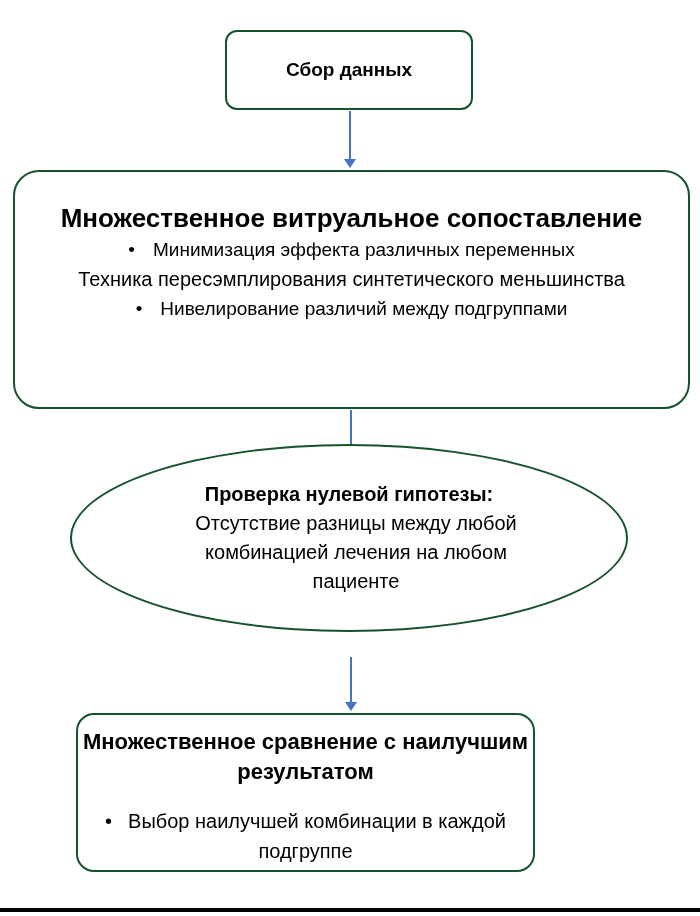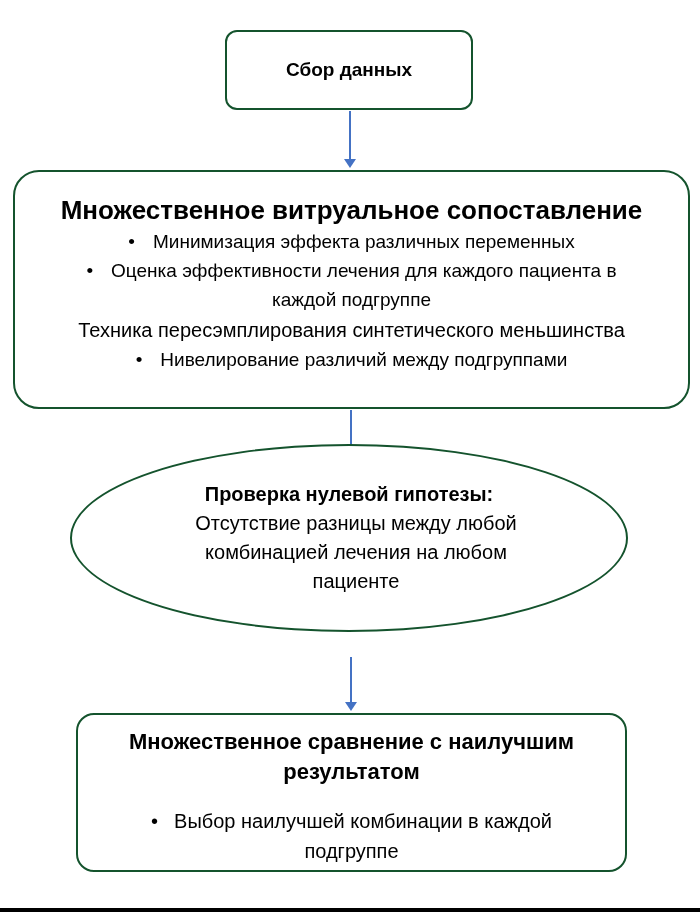--- a/index.html
+++ b/index.html
@@ -42,21 +42,21 @@
   }
   .arrow-1 { left: 349px; top: 111px; height: 48px; }
   .arrow-2 { left: 350px; top: 410px; height: 47px; }
   .arrow-3 { left: 350px; top: 657px; height: 45px; }
 
   
   .main-box {
     left: 13px; top: 170px; width: 677px; height: 239px;
     border-radius: 26px;
     text-align: center;
-    padding-top: 22px;
+    padding-top: 30px;
   }
   .mb-title {
     font-weight: bold; font-size: 26px; line-height: 1.25;
     white-space: nowrap;
   }
   .bullet {
     font-size: 19px; line-height: 1.55;
     margin: 0 auto;
   }
   .bullet .dot { margin-right: 18px; }
@@ -72,21 +72,21 @@
     border-radius: 50%;
     display: flex; flex-direction: column;
     align-items: center; justify-content: center;
     text-align: center;
   }
   .el-title { font-weight: bold; font-size: 20px; line-height: 1.45; }
   .el-body  { font-size: 20px; line-height: 1.45; max-width: 330px; margin-left: 14px; }
 
   
   .bottom-box {
-    left: 76px; top: 713px; width: 551px; height: 159px;
+    left: 76px; top: 713px; width: 459px; height: 159px;
     border-radius: 18px;
     text-align: center;
     padding-top: 12px;
   }
   .bb-title {
     font-weight: bold; font-size: 22px; line-height: 1.35;
     max-width: 490px; margin: 0 auto;
   }
   .bottom-box .bullet { font-size: 20px; line-height: 1.5; max-width: 470px; margin-top: 20px; }
   .bottom-box .bullet .dot { margin-right: 16px; }
@@ -103,21 +103,20 @@
 
 <div class="shape top-box">
   <span>Сбор данных</span>
 </div>
 
 <div class="arrow arrow-1"></div>
 
 <div class="shape main-box">
   <div class="mb-title">Множественное витруальное сопоставление</div>
   <div class="bullet"><span class="dot">•</span><span>Минимизация эффекта различных переменных</span></div>
-  <div class="bullet bullet-wrap2"><span class="dot">•</span><span>Оценка эффективности лечения для каждого пациента в каждой подгруппе</span></div>
   <div class="mb-sub">Техника пересэмплирования синтетического меньшинства</div>
   <div class="bullet"><span class="dot">•</span><span>Нивелирование различий между подгруппами</span></div>
 </div>
 
 <div class="arrow arrow-2"></div>
 
 <div class="shape ellipse">
   <div class="el-title">Проверка нулевой гипотезы:</div>
   <div class="el-body">Отсутствие разницы между любой комбинацией лечения на любом пациенте</div>
 </div>

